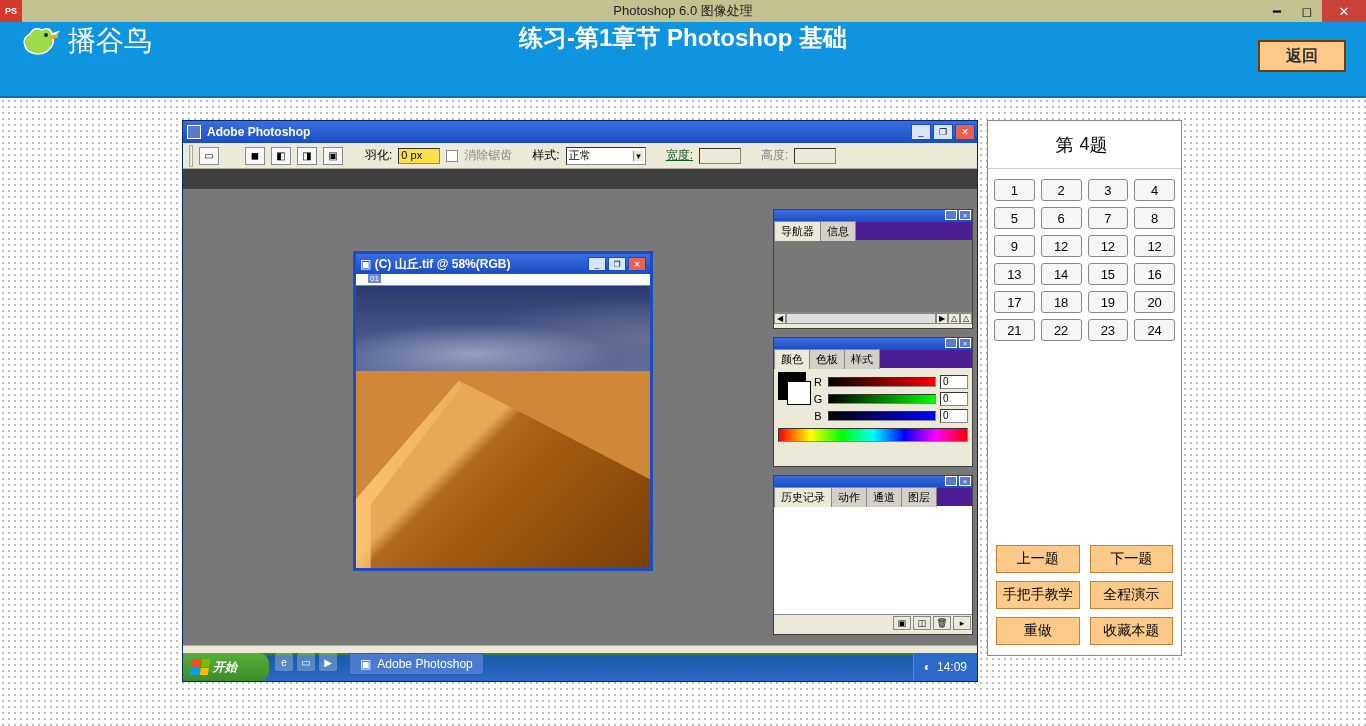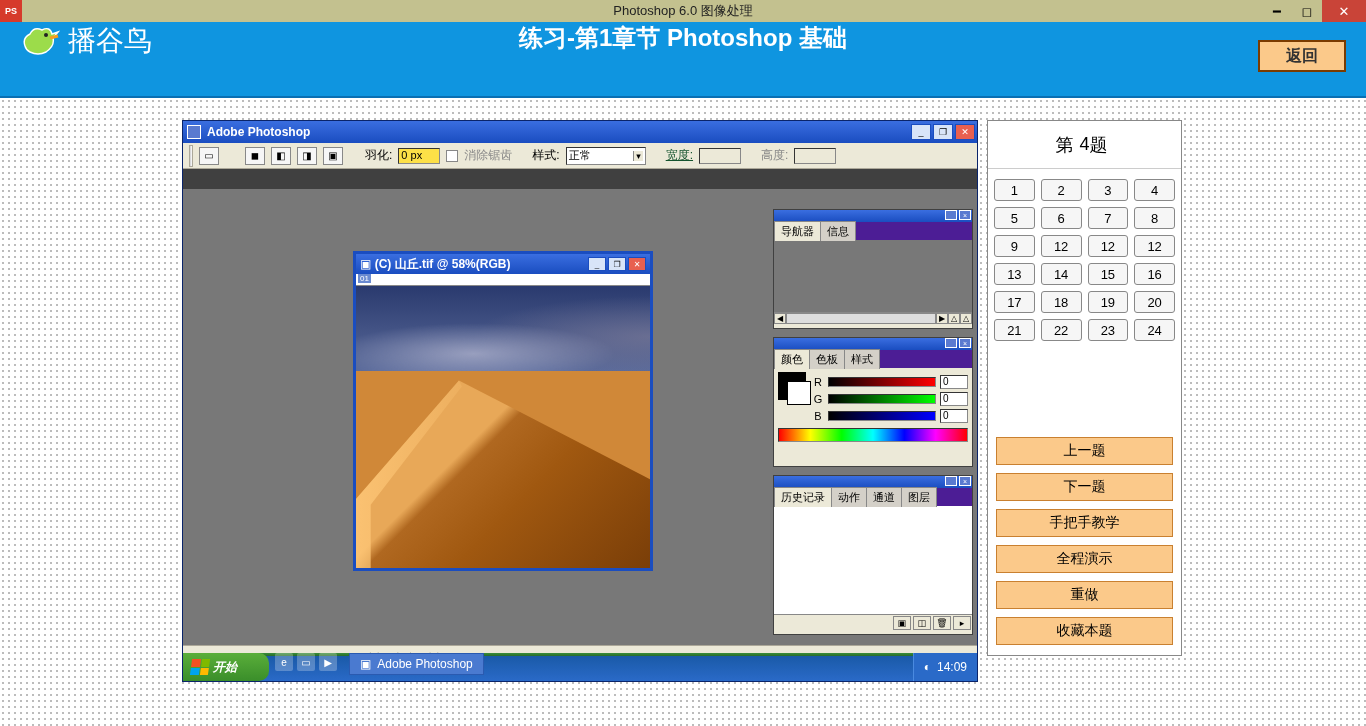--- a/index.html
+++ b/index.html
@@ -60,21 +60,21 @@
 .tb-mode-row { display: grid; grid-template-columns: 1fr 1fr 1fr; height: 18px; }
 .tb-mode { border: 1px outset #fff; background: #ece9d8; }
 .tb-bottombar { height: 14px; background: linear-gradient(#3a6ee0,#1a4dc0); }
 
 
 .doc-window { position: absolute; left: 170px; top: 130px; width: 300px; height: 320px; border: 3px solid #1a4dc0; background: #787878; }
 .doc-title { height: 20px; background: linear-gradient(#3a6ee0,#1a4dc0); color: #fff; font-size: 12px; display: flex; align-items: center; padding: 0 4px; }
 .doc-title .spacer { flex:1; }
 .doc-title .wbtn { width: 18px; height: 14px; margin-left: 2px; background: #d8e4f8; border: 1px solid #1a4dc0; font-size: 8px; display:flex; align-items:center; justify-content:center; color:#000; }
 .doc-title .wbtn.close { background: #e86050; color: #fff; }
-.doc-ruler { height: 12px; background: #fff; border-bottom: 1px solid #888; font-size: 8px; padding-left:2px; color:#555; }
+.doc-ruler { height: 12px; background: #fff; border-bottom: 1px solid #888; font-size: 8px; padding-left:12px; color:#555; }
 .doc-canvas { position: absolute; top: 32px; left: 0; right: 0; bottom: 0; overflow: hidden; }
 .sky { position: absolute; inset: 0; background: linear-gradient(#2a3a6e 0%, #5a6a9a 30%, #9a9aaa 50%, #c0b8a8 55%); }
 .cloud { position: absolute; width: 200%; height: 60%; top: 0; left: -20%; background: radial-gradient(ellipse 40% 30% at 30% 40%, rgba(200,200,220,0.6), transparent 60%), radial-gradient(ellipse 50% 40% at 60% 30%, rgba(120,120,150,0.7), transparent 60%); }
 .dune { position: absolute; bottom: 0; left: 0; right: 0; height: 70%; background: #d08838; }
 .dune::before { content:""; position:absolute; inset:0; background: linear-gradient(135deg, #e8a858 0%, #e8a858 38%, #b06820 42%, #a05810 60%, #7a3e08 100%); clip-path: polygon(0 100%, 0 65%, 35% 5%, 100% 55%, 100% 100%); }
 .dune::after { content:""; position:absolute; inset:0; background: linear-gradient(90deg, rgba(255,200,120,0.8), transparent 50%); clip-path: polygon(0 100%, 0 65%, 35% 5%, 36% 8%, 5% 68%, 5% 100%); }
 
 
 .panel { position: absolute; right: 4px; width: 200px; background: #ece9d8; border: 1px solid #404040; font-size: 11px; }
 .panel-hdr { height: 12px; background: linear-gradient(#3a6ee0,#1a4dc0); display: flex; justify-content: flex-end; }
@@ -116,21 +116,21 @@
 .xp-ql .q { width:18px; height:18px; background: rgba(255,255,255,0.25); border-radius:2px; display:flex; align-items:center; justify-content:center; font-size:10px; }
 .xp-task { height: 22px; padding: 0 10px; margin-left: 6px; background: #4a7ad0; border: 1px solid #2a5ab0; display: flex; align-items: center; gap: 6px; }
 .xp-tray { margin-left: auto; height: 28px; background: #2a6ac8; padding: 0 10px; display: flex; align-items: center; gap: 6px; border-left: 1px solid #4a8ae0; }
 
 
 .exercise-panel { position: absolute; left: 987px; top: 22px; width: 195px; height: 536px; background: #fff; border: 1px solid #888; display: flex; flex-direction: column; }
 .ex-title { height: 48px; display: flex; align-items: center; justify-content: center; font-size: 18px; border-bottom: 1px solid #ccc; font-weight: normal; letter-spacing: 6px; }
 .ex-desc { padding: 8px 10px; font-size: 14px; line-height: 1.55; border-bottom: 1px solid #ccc; }
 .ex-grid { padding: 10px 6px; display: grid; grid-template-columns: repeat(4, 1fr); gap: 6px 6px; }
 .ex-num { height: 22px; border: 1px solid #888; border-radius: 3px; background: #f6f6f6; display: flex; align-items: center; justify-content: center; font-size: 13px; cursor: pointer; }
-.ex-buttons { margin-top: auto; padding: 8px 8px 10px; display: grid; grid-template-columns: 1fr; gap: 8px 10px; }
+.ex-buttons { margin-top: auto; padding: 8px 8px 10px; display: grid; grid-template-columns: 1fr 1fr; gap: 8px 10px; }
 .ex-btn { height: 28px; background: #fbc98a; border: 1px solid #c98030; font-size: 14px; display:flex; align-items:center; justify-content:center; cursor: pointer; }
 
 
 .play-row { position: absolute; left: 0; right: 0; top: 524px; height: 20px; background: #ece9d8; border-top: 1px solid #aca899; border-bottom: 1px solid #888; display: flex; align-items: center; gap: 12px; padding-left: 180px; font-size: 10px; color: #444; }
 .play-row span { cursor: pointer; }
 </style>
 </head>
 <body>
 
 <div class="outer-titlebar">

